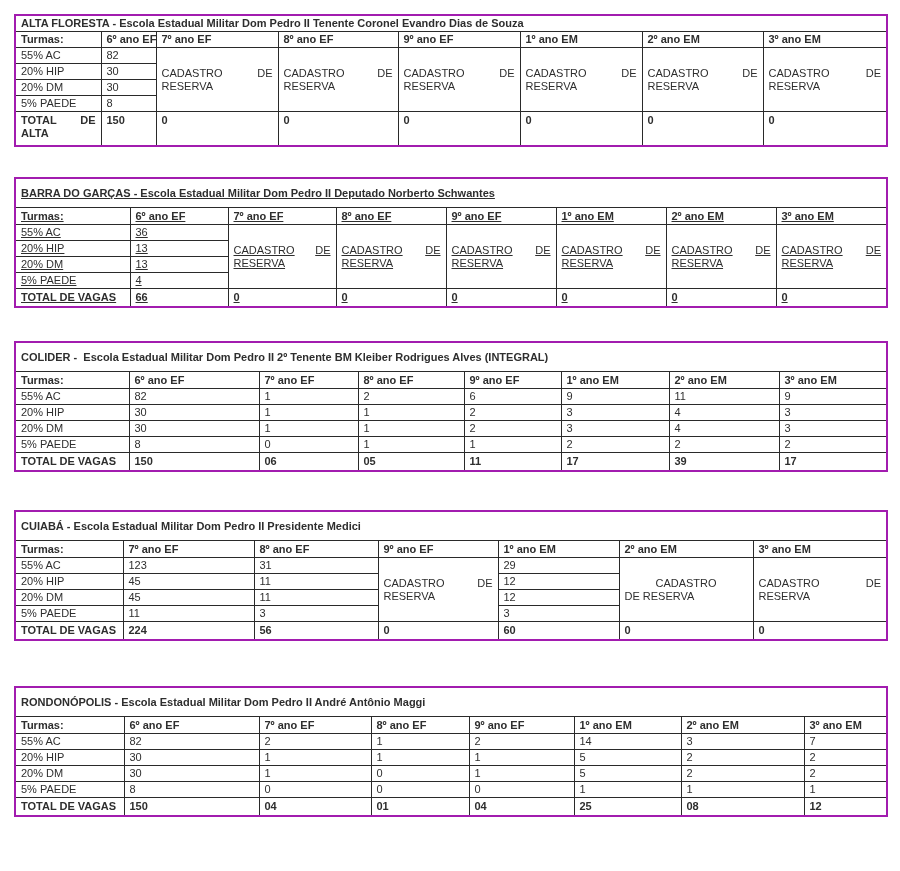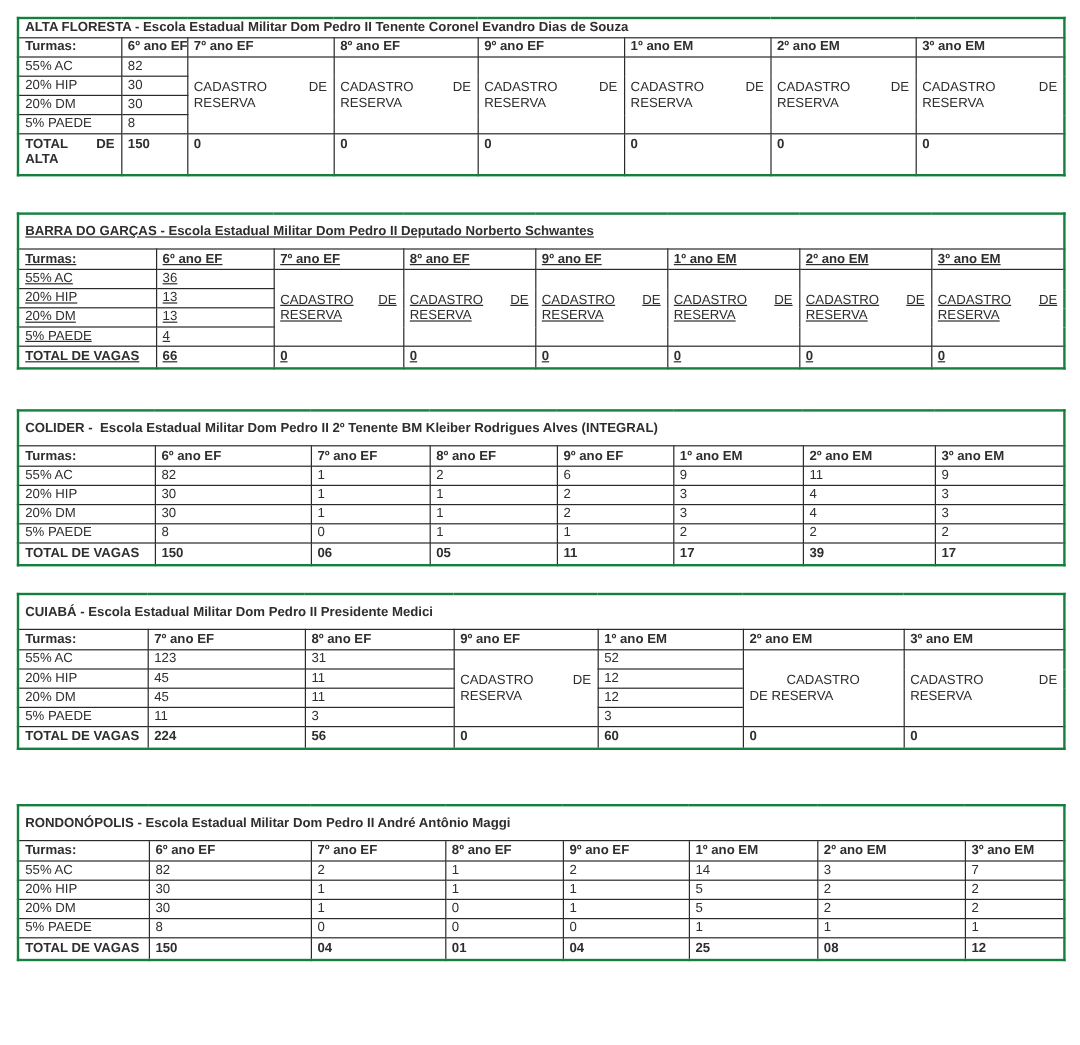--- a/index.html
+++ b/index.html
@@ -12,21 +12,21 @@
     color: #2e2e2e;
   }
   .doc {
     padding: 14px 0 0 14px;
     width: 886px;
   }
   table.school-table {
     border-collapse: collapse;
     table-layout: fixed;
     width: 872px;
-    border: 2px solid #15803d;
+    border: 2px solid #a21caf;
   }
   table.school-table td,
   table.school-table th {
     border: 1px solid #2a2a2a;
     font-size: 11px;
     line-height: 13px;
     padding: 1px 5px;
     vertical-align: middle;
     overflow: hidden;
     text-align: left;
@@ -47,21 +47,21 @@
     white-space: normal;
   }
   .rsv-just { display: flex; justify-content: space-between; }
   .rsv-center { text-align: center; }
   .total-row td { font-weight: bold; height: 15px; }
   .t0 .total-row td { height: 30px; vertical-align: top; padding-top: 2px; margin-left: 16px; }
   .t0 th, .t0 .data-row td { height: 12px; }
   
   .t1 { margin-top: 30px; text-decoration: underline; }
   .t2 { margin-top: 33px; }
-  .t3 { margin-top: 22px; }
+  .t3 { margin-top: 38px; }
   .t4 { margin-top: 45px; }
 </style>
 </head>
 <body>
 
 <div class="doc" id="doc-root">
     <table class="school-table t0">
       <colgroup>
         <col style="width: 86px;">
         <col style="width: 55px;">
@@ -361,21 +361,21 @@
           <td class="row-label">55% AC</td>
           <td class="val-cell">123</td>
           <td class="val-cell">31</td>
           <td class="reserve-cell" rowspan="4">
             <div class="rsv-just">
               <span>CADASTRO</span>
               <span>DE</span>
             </div>
             <div>RESERVA</div>
           </td>
-          <td class="val-cell">52</td>
+          <td class="val-cell">29</td>
           <td class="reserve-cell" rowspan="4">
             <div class="rsv-center">CADASTRO</div>
             <div>DE RESERVA</div>
           </td>
           <td class="reserve-cell" rowspan="4">
             <div class="rsv-just">
               <span>CADASTRO</span>
               <span>DE</span>
             </div>
             <div>RESERVA</div>

